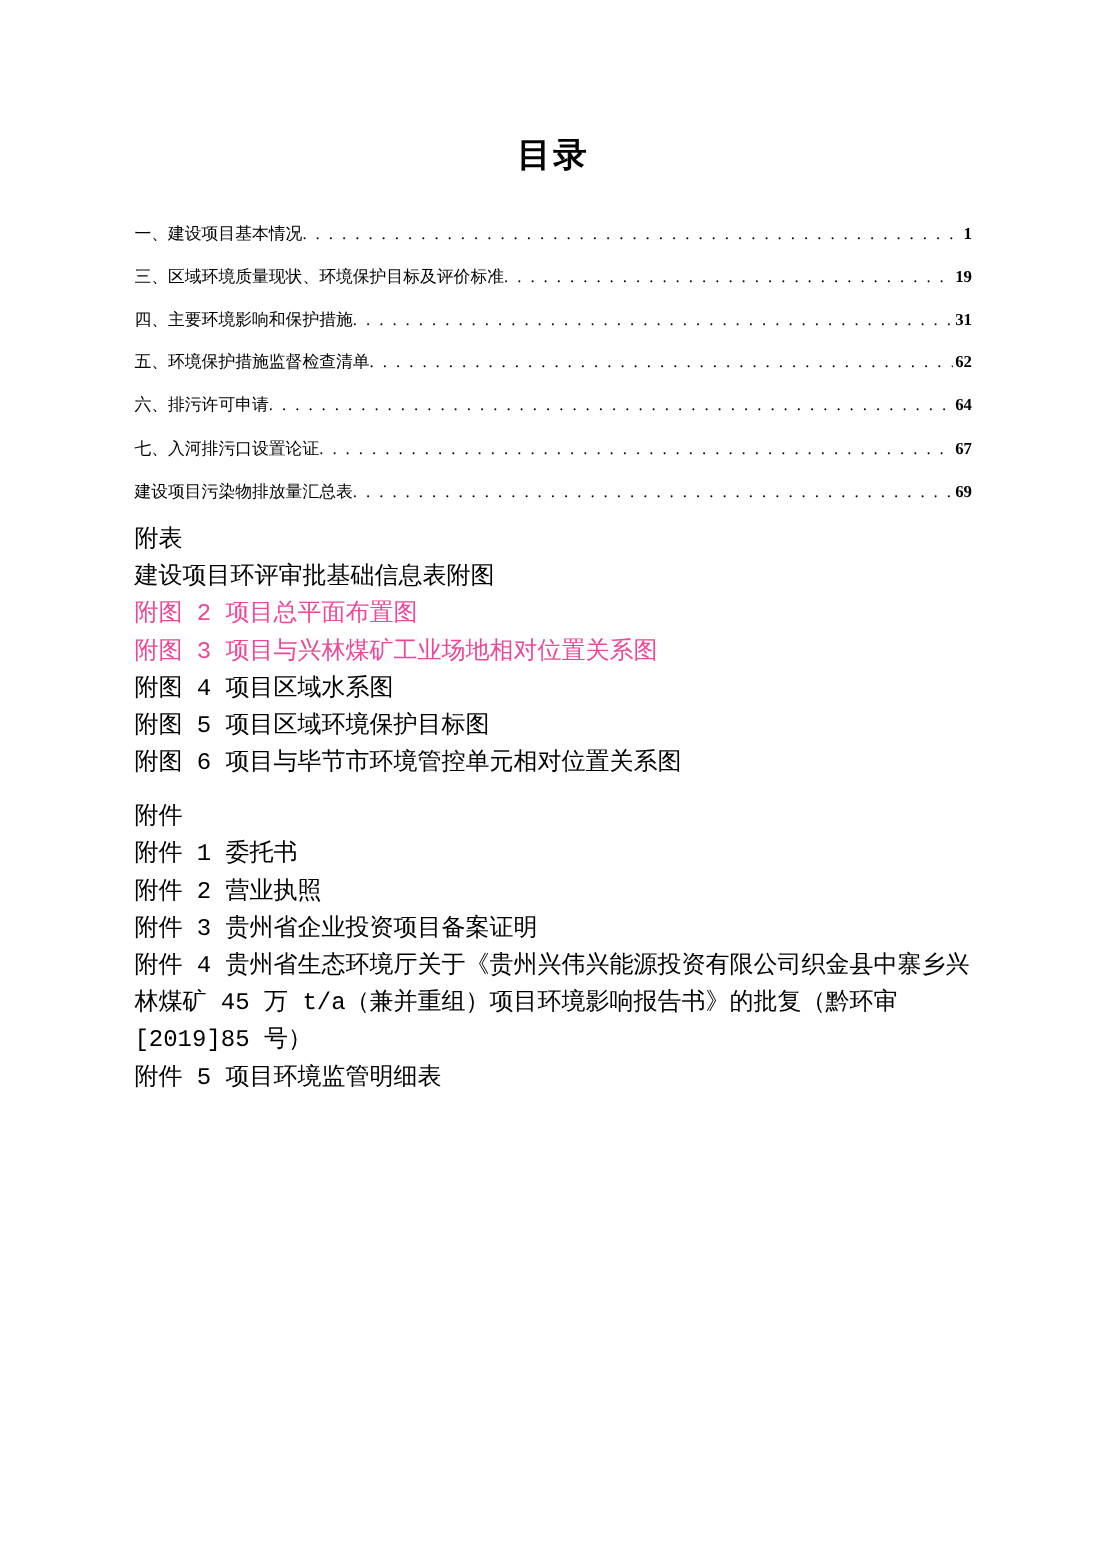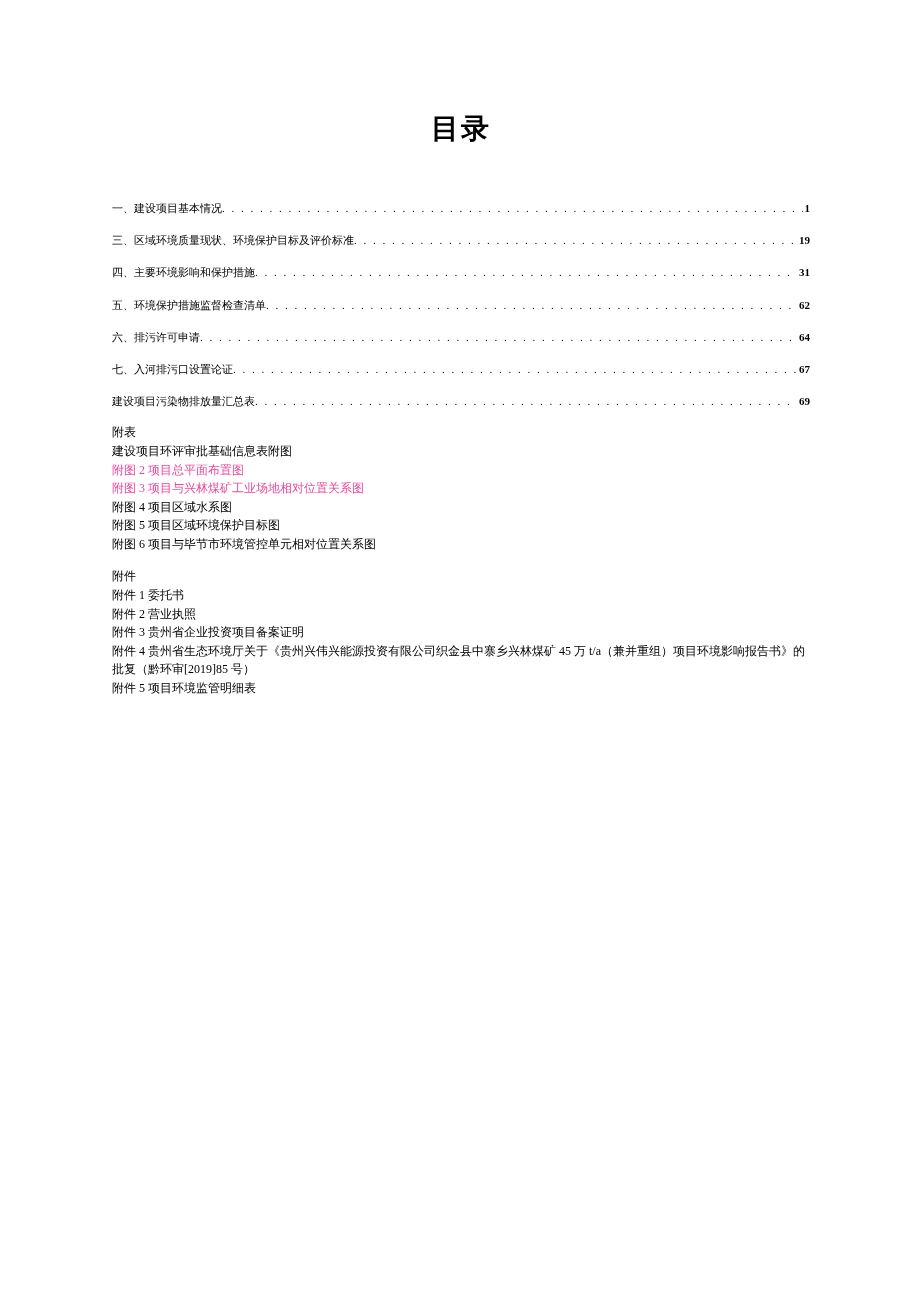--- a/index.html
+++ b/index.html
@@ -14,24 +14,24 @@
     height: 1301px;
     box-sizing: border-box;
     padding: 110px 110px 0 112px;
     position: relative;
   }
   .title {
     text-align: center;
     font-size: 28px;
     font-weight: bold;
     letter-spacing: 2px;
-    margin-bottom: 54px;
+    margin-bottom: 40px;
   }
   .toc {
-    font-size: 11px;
+    font-size: 14px;
   }
   .toc-item {
     display: flex;
     align-items: baseline;
     white-space: nowrap;
     margin-bottom: 19px;
     line-height: 1.2;
   }
   .toc-label {
     flex: 0 0 auto;
@@ -43,23 +43,24 @@
   }
   .toc-dots::before {
     content: ". . . . . . . . . . . . . . . . . . . . . . . . . . . . . . . . . . . . . . . . . . . . . . . . . . . . . . . . . . . . . . . . . . . . . . . . . . . . . . . . . . . . . . . . . . . . . . . . . . . . . . . . . . . . . . . . . . . . . . . . . . . . . . . . . .";
   }
   .toc-page {
     flex: 0 0 auto;
     font-weight: bold;
     padding-left: 2px;
   }
   .appendix-block {
-    font-size: 12px;
+    font-size: 20px;
     line-height: 1.55;
     margin-top: -4px;
+    font-family: Liberation Mono, monospace;
   }
   .appendix-block p {
     margin: 0;
   }
   .red {
     color: #ec4899;
   }
   .spacer {
     height: 18px;
   }

